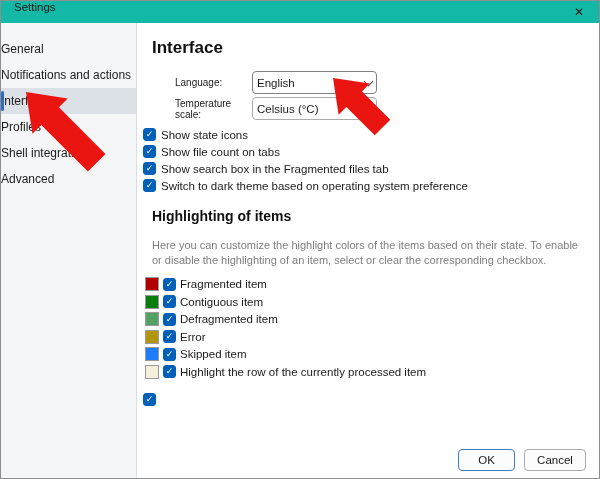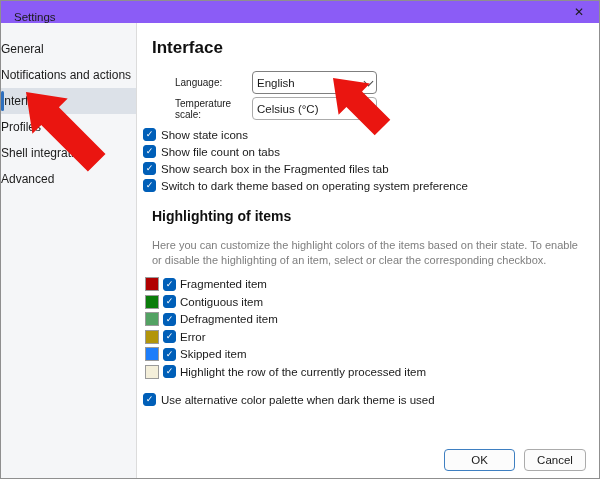--- a/index.html
+++ b/index.html
@@ -3,21 +3,21 @@
 <meta charset="utf-8">
 <style>
   html,body { margin:0; padding:0; background:#ffffff; }
   body { width:600px; height:479px; font-family:"Liberation Sans", sans-serif; -webkit-font-smoothing:antialiased; }
   .window {
     position:relative; width:600px; height:479px; box-sizing:border-box;
     border:1px solid #8f8f8f; background:#ffffff; overflow:hidden;
   }
   
   .titlebar {
-    height:22px; background:#8b5cf6; display:flex; align-items:flex-end;
+    height:22px; background:#14b8a6; display:flex; align-items:flex-start;
     padding-left:13px; font-size:11.5px; color:#1a1a1a; position:relative;
   }
   .close-btn {
     position:absolute; right:0; top:0; width:40px; height:22px;
     display:flex; align-items:center; justify-content:center;
     font-size:12px; color:#1a1a1a; cursor:default;
   }
   
   .body { display:flex; height:455px; }
   .sidebar {
@@ -71,21 +71,21 @@
   .hl-label { font-size:11.5px; color:#1a1a1a; white-space:nowrap; }
   .alt-row { display:flex; align-items:center; margin-top:14px; margin-left:-9px; }
   .alt-row .opt-label { margin-left:5px; }
   
   .footer { position:absolute; right:13px; bottom:7px; display:flex; gap:9px; }
   .btn {
     height:22px; box-sizing:border-box; border-radius:4px; background:#fcfcfc;
     font-size:11.5px; color:#1a1a1a; display:flex; align-items:center; justify-content:center;
     font-family:"Liberation Sans", sans-serif; cursor:default;
   }
-  .btn-ok { width:71px; border:1px solid #3e7fc1; }
+  .btn-ok { width:57px; border:1px solid #3e7fc1; }
   .btn-cancel { width:62px; border:1px solid #ababab; }
   
   .arrows { position:absolute; left:0; top:0; width:600px; height:479px; pointer-events:none; z-index:50; }
 </style>
 </head>
 <body>
 
 <div class="window">
 
   <div class="titlebar">
@@ -191,21 +191,20 @@
           </div>
           <div class="hl-row">
             <span class="swatch" style="background: rgb(244, 239, 218);"></span>
             <span class="cb checked">✓</span>
             <span class="hl-label">Highlight the row of the currently processed item</span>
           </div>
         </div>
 
       <div class="alt-row">
         <span class="cb checked">✓</span>
-        <span class="opt-label">Use alternative color palette when dark theme is used</span>
       </div>
 
     </main>
   </div>
 
   <div class="footer">
     <button class="btn btn-ok">OK</button>
     <button class="btn btn-cancel">Cancel</button>
   </div>
 

